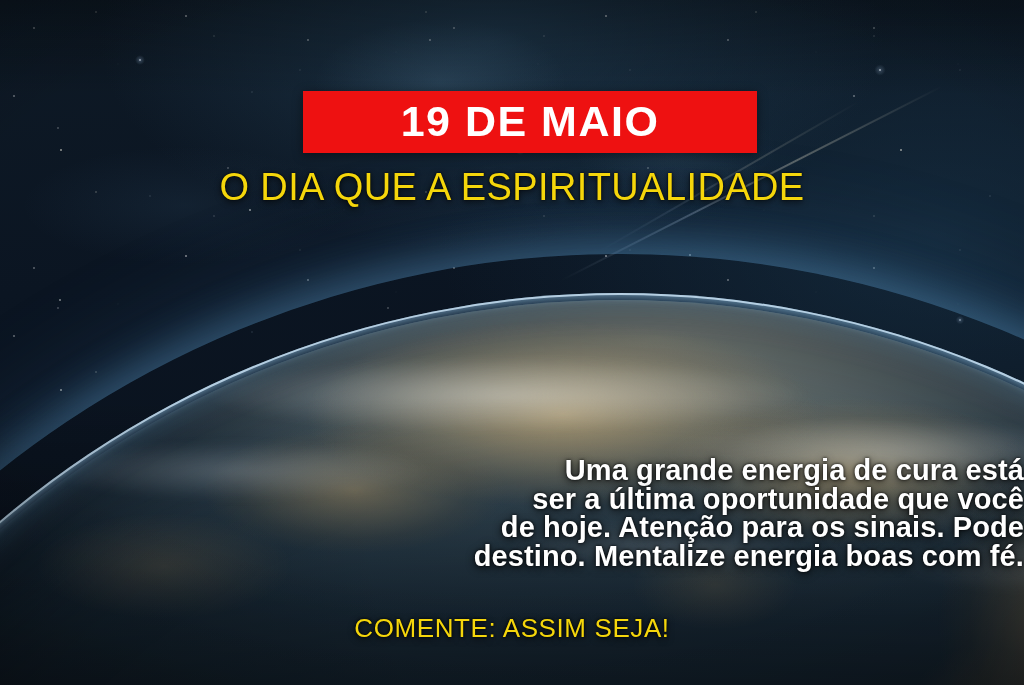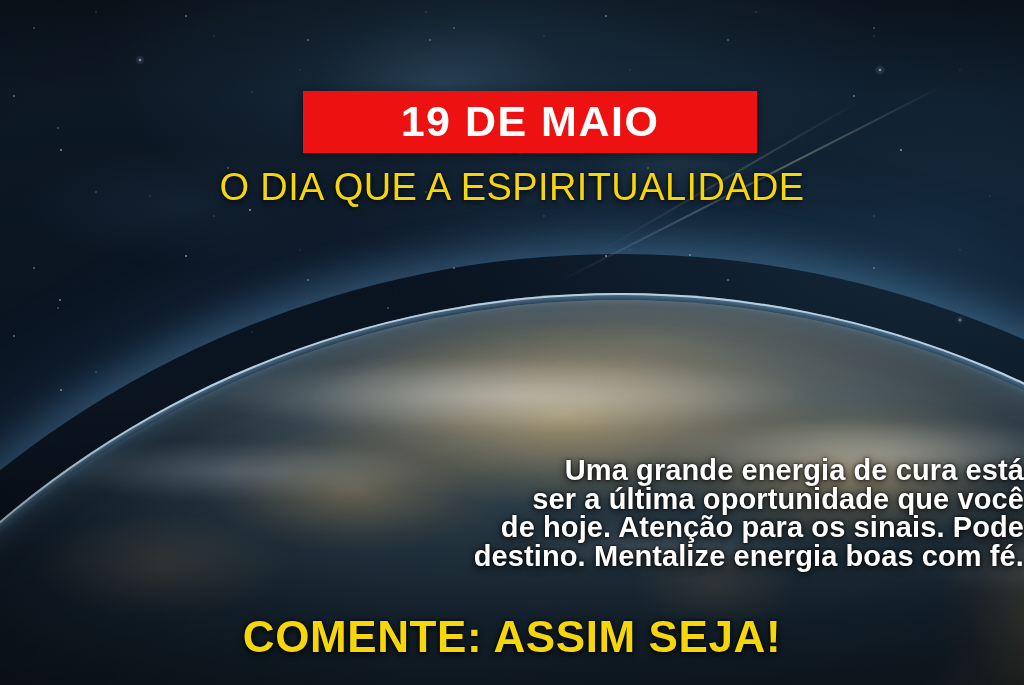--- a/index.html
+++ b/index.html
@@ -219,22 +219,22 @@
     letter-spacing:.1px;
     text-shadow:0 2px 8px rgba(0,0,0,.85), 0 0 3px rgba(0,0,0,.95);
   }
   #body-copy .ln{display:block;white-space:nowrap;}
 
   #cta{
     position:absolute;
     left:0;right:0;top:615px;
     text-align:center;
     color:#f5d60b;
-    font-size:44px;
-    font-weight:bold;
+    font-size:26px;
+    font-weight:normal;
     letter-spacing:.6px;
     line-height:1;
     white-space:nowrap;
     text-shadow:0 2px 7px rgba(0,0,0,.85), 0 0 3px rgba(0,0,0,.95);
   }
 </style>
 </head>
 <body>
 
 <div id="poster">

